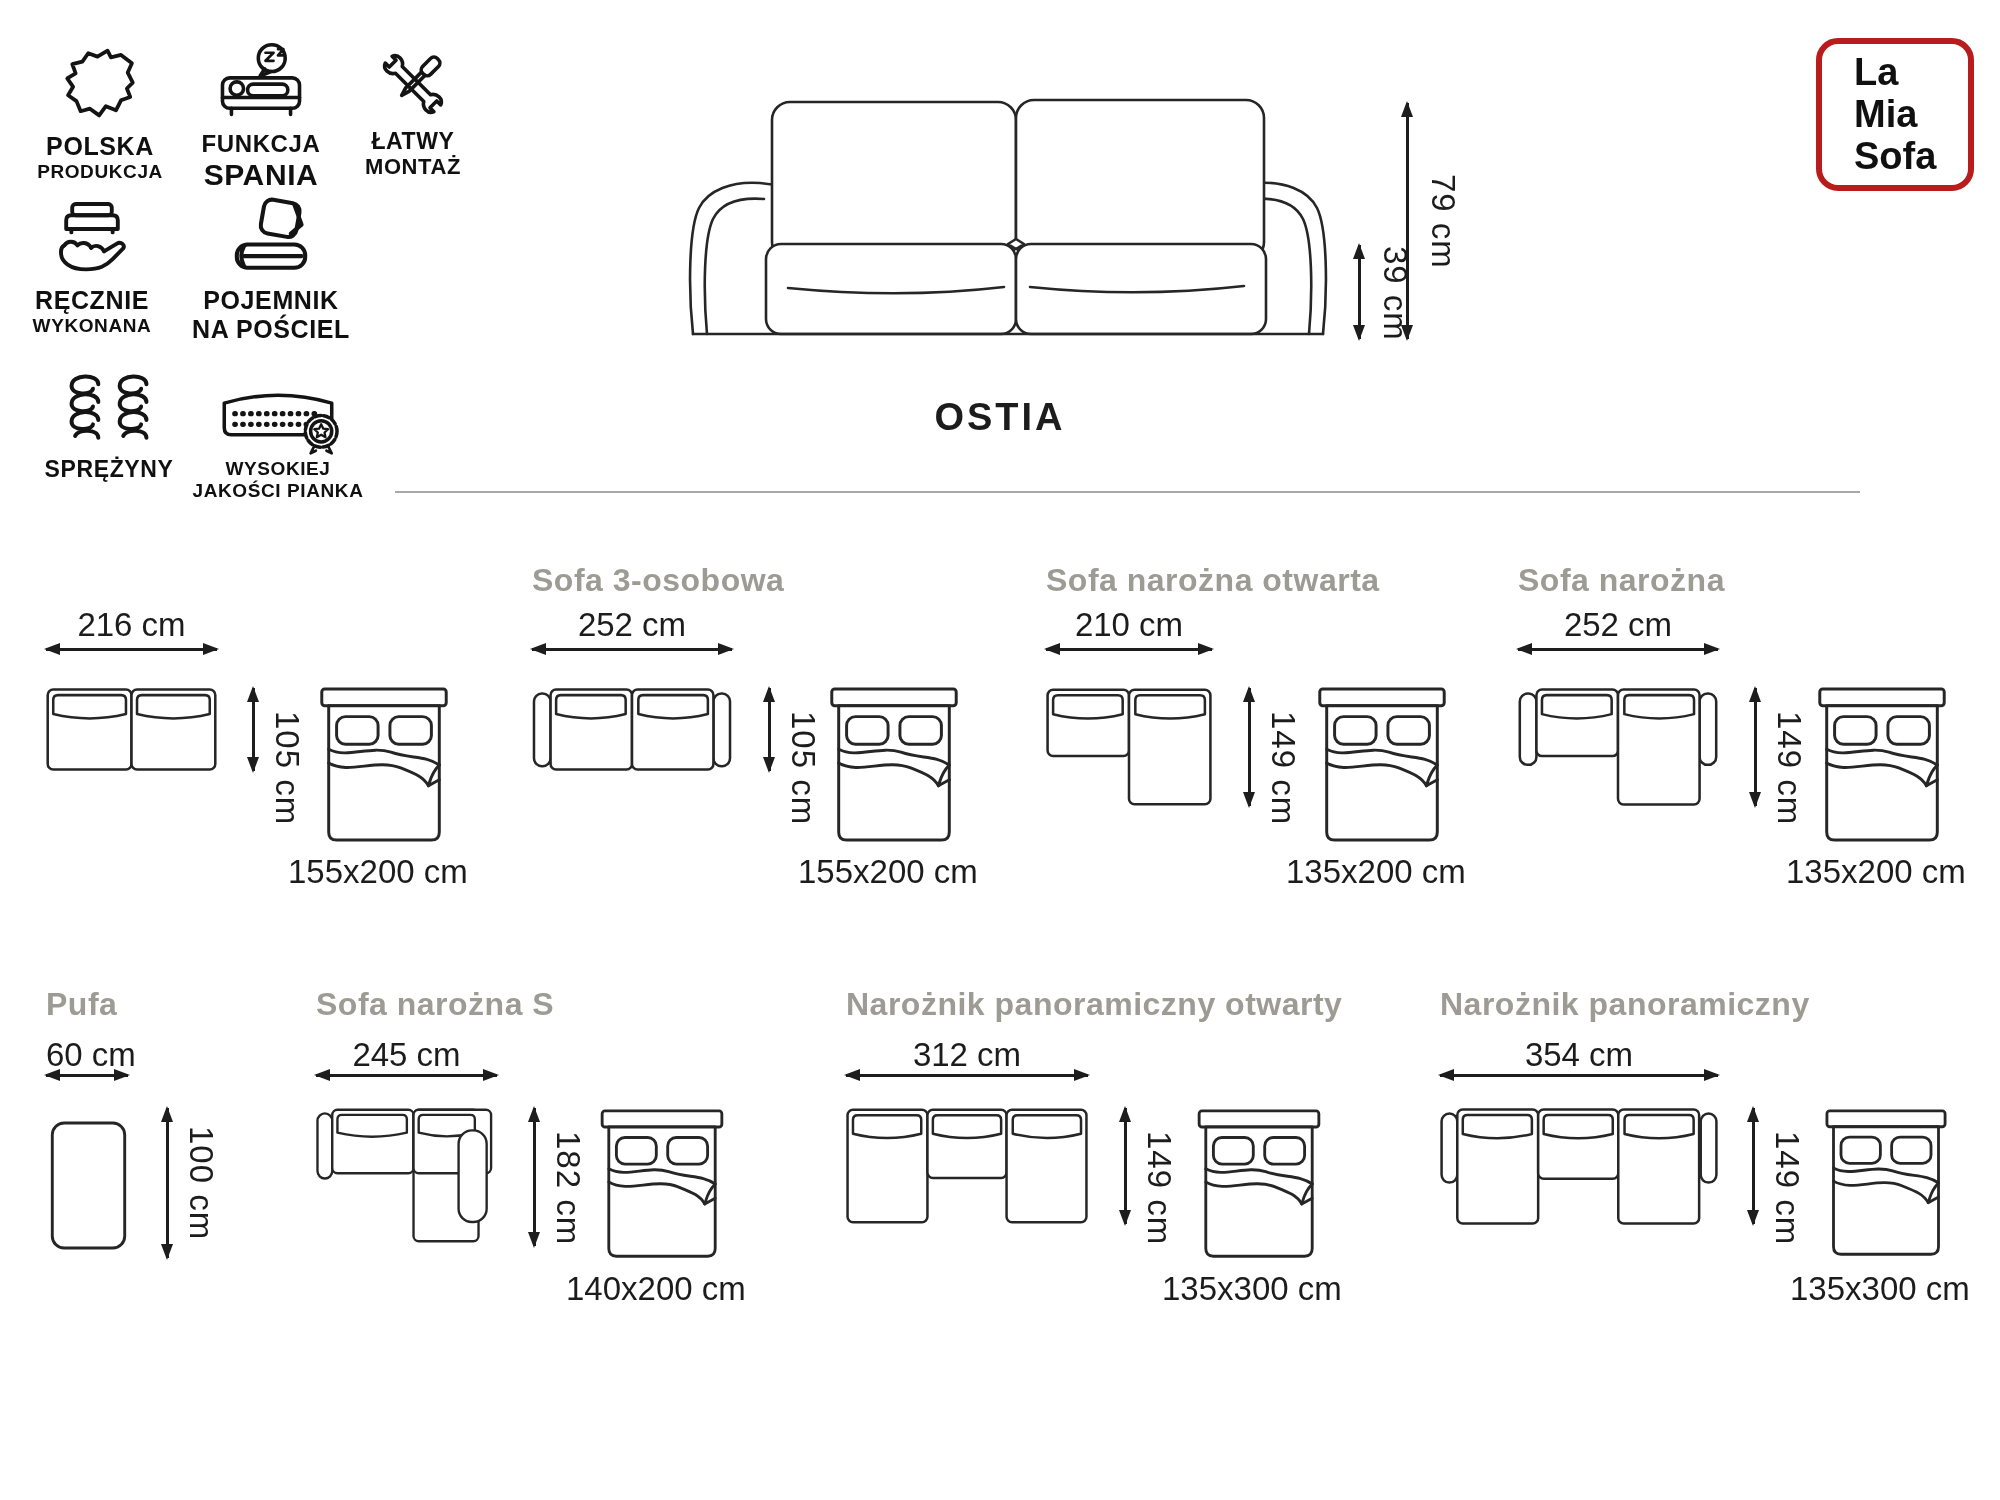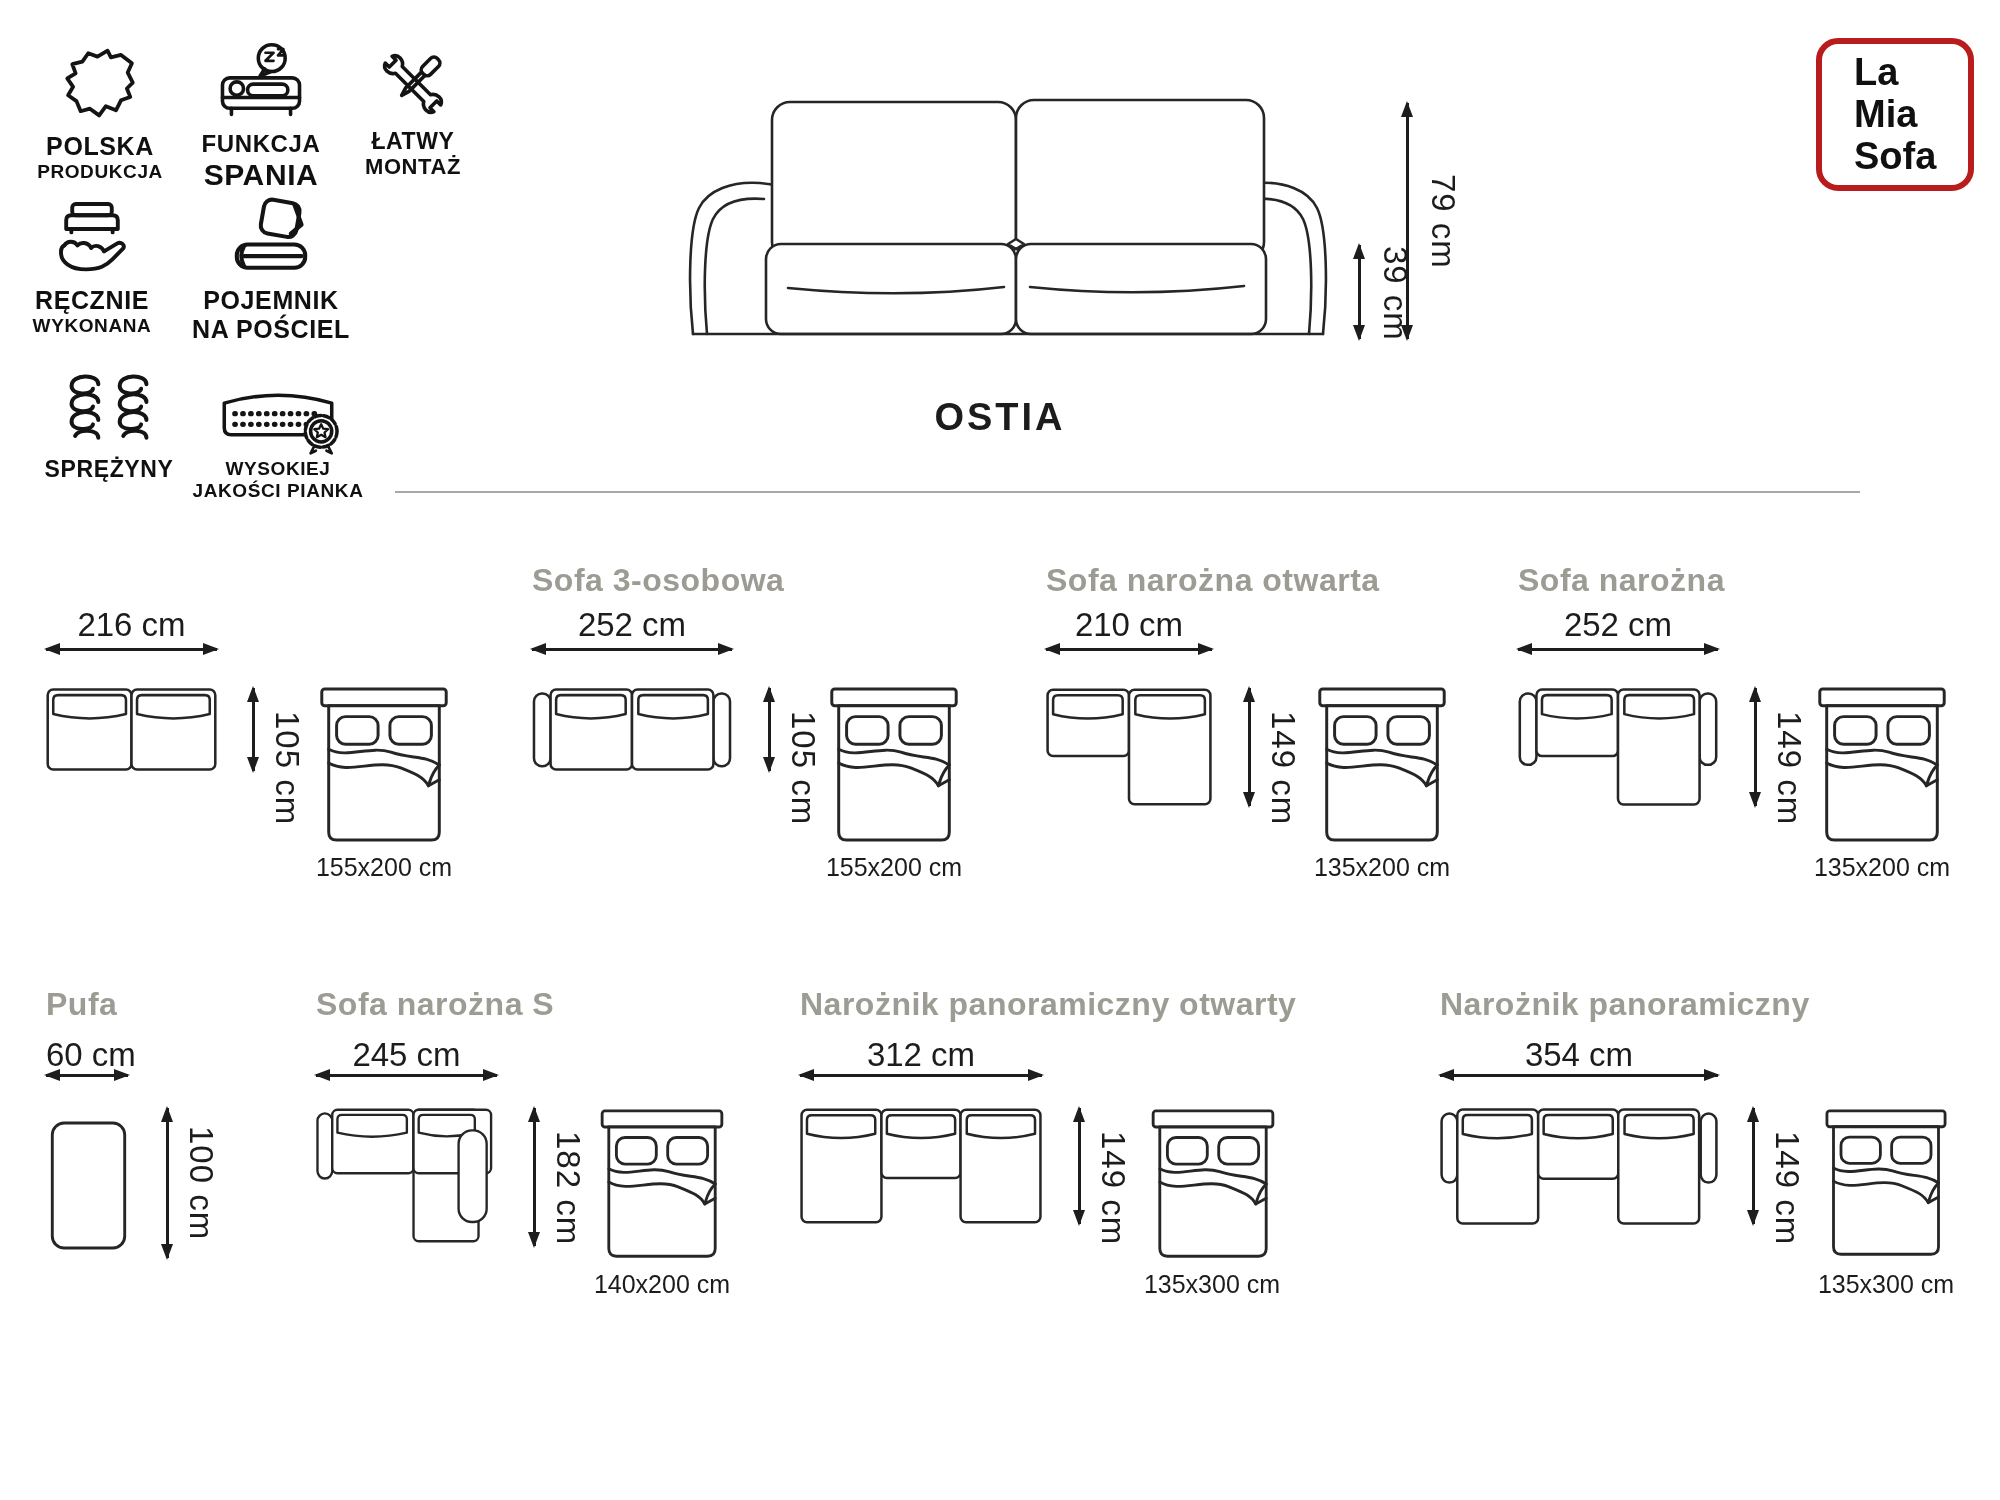--- a/index.html
+++ b/index.html
@@ -14,21 +14,21 @@
   .arrow-v{position:absolute;width:3px;background:#1d1d1d;}
   .arrow-v::before{content:"";position:absolute;top:-2px;left:-5px;width:0;height:0;
     border-left:6.5px solid transparent;border-right:6.5px solid transparent;border-bottom:16px solid #1d1d1d;}
   .arrow-v::after{content:"";position:absolute;bottom:-2px;left:-5px;width:0;height:0;
     border-left:6.5px solid transparent;border-right:6.5px solid transparent;border-top:16px solid #1d1d1d;}
   
   .cfg{position:absolute;}
   .cfg-heading{position:absolute;font-size:32px;font-weight:600;color:#9c9c94;letter-spacing:0.5px;white-space:nowrap;}
   .hdim{position:absolute;font-size:33px;font-weight:500;color:#1c1c1c;text-align:center;white-space:nowrap;}
   .vdim{position:absolute;writing-mode:vertical-rl;text-align:center;font-size:33px;font-weight:500;color:#1c1c1c;letter-spacing:1px;white-space:nowrap;}
-  .bed-label{position:absolute;font-size:25px;font-weight:500;color:#1c1c1c;text-align:center;white-space:nowrap;}
+  .bed-label{position:absolute;font-size:33px;font-weight:500;color:#1c1c1c;white-space:nowrap;}
   .feature{position:absolute;display:flex;flex-direction:column;align-items:center;text-align:center;color:#101010;}
   .feature .l1{font-weight:700;letter-spacing:0.6px;line-height:1.15;}
   .feature .l2{font-weight:700;letter-spacing:0.6px;line-height:1.15;}
   .divider{position:absolute;background:#a8a8a8;height:2px;}
   .title{position:absolute;font-size:38px;font-weight:600;letter-spacing:3px;color:#1c1c1c;text-align:center;}
   .logo{position:absolute;border:6px solid #b91c1c;border-radius:22px;background:#ffffff;
         padding:8px 32px;line-height:1.1;}
   .logo div{font-size:38px;font-weight:700;color:#101010;}
   svg.draw{position:absolute;display:block;}
 </style>
@@ -379,21 +379,21 @@
         <use href="#sym-sofa-corner-s"></use>
       </svg>
     <div class="arrow-v" style="left:217px;top:122px;height:138px;"></div>
     <div class="vdim" style="left:233px;top:122px;height:160px;">182 cm</div>
     <svg class="draw" style="left:284px;top:122px;" width="124" height="152">
         <use href="#sym-bed"></use>
       </svg>
     <div class="bed-label" style="left:250px;top:284px;width:192px;">140x200 cm</div>
   </div>
 
-  <div class="cfg" style="left:800px;top:986px;width:540px;height:330px;">
+  <div class="cfg" style="left:846px;top:986px;width:540px;height:330px;">
     <div class="cfg-heading" style="left:0;top:0;">Narożnik panoramiczny otwarty</div>
     <div class="hdim" style="left:0;top:50px;width:242px;">312 cm</div>
     <div class="arrow-h" style="left:0;top:88px;width:242px;"></div>
     <svg class="draw" style="left:0;top:122px;" width="242" height="116">
         <use href="#sym-sofa-pano-open"></use>
       </svg>
     <div class="arrow-v" style="left:278px;top:122px;height:116px;"></div>
     <div class="vdim" style="left:294px;top:122px;height:160px;">149 cm</div>
     <svg class="draw" style="left:351px;top:122px;" width="124" height="152">
         <use href="#sym-bed"></use>

